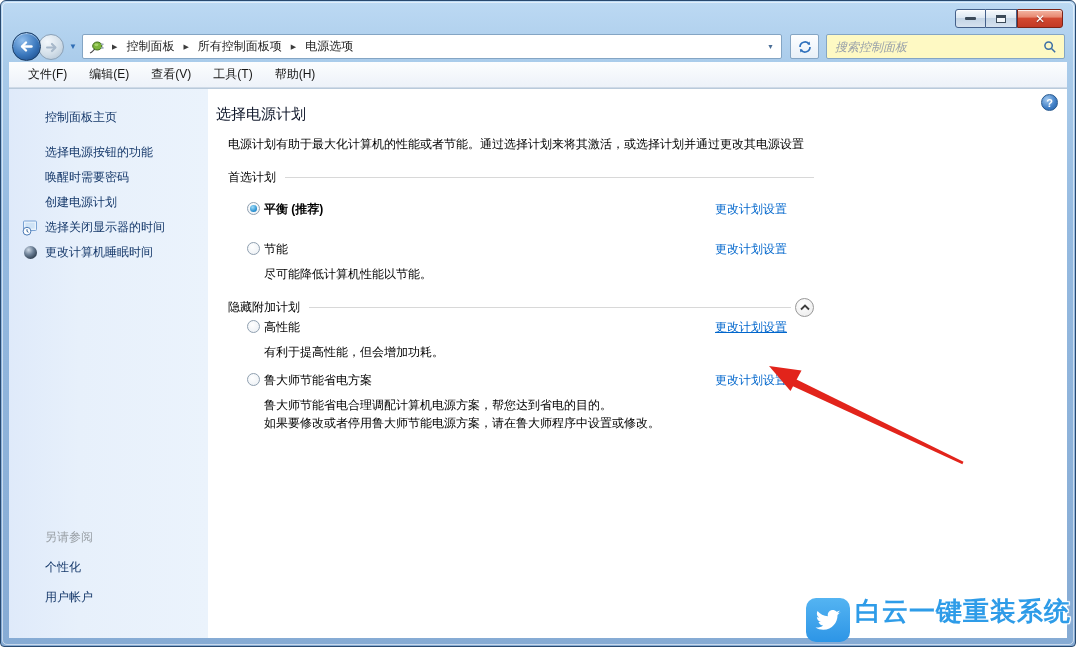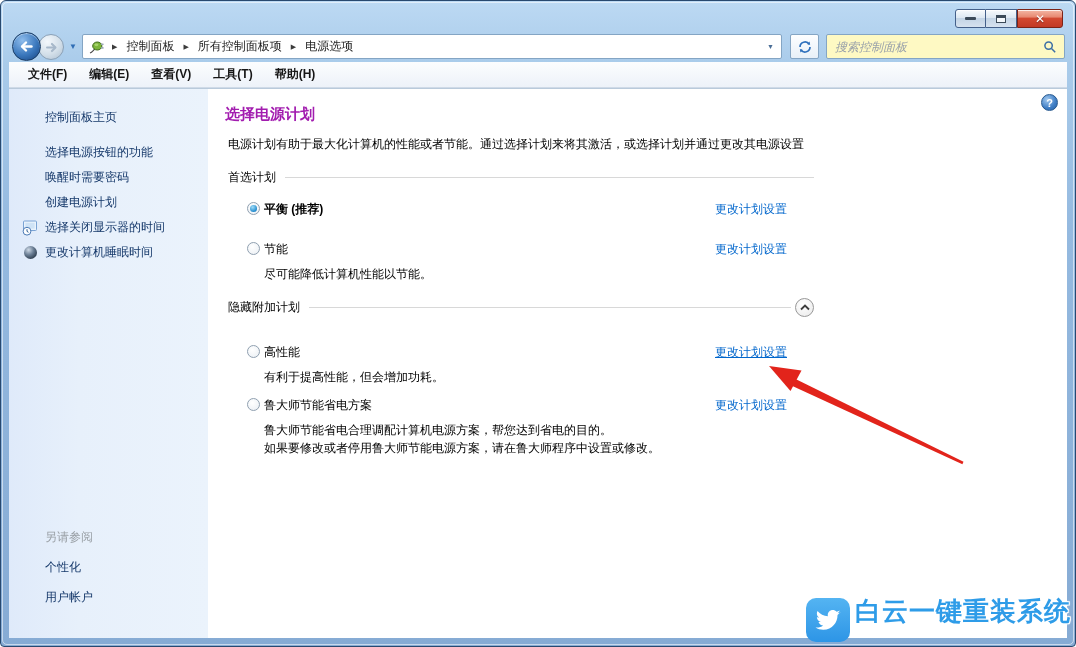--- a/index.html
+++ b/index.html
@@ -82,21 +82,21 @@
   .searchbox input::placeholder { font-style:italic; color:#99a1aa; }
   .searchbox .mag { margin-right:7px; display:flex; }
 
   
   .menubar {
     position:absolute; top:62px; left:9px; right:9px; height:26px;
     background:linear-gradient(#fcfdfe,#edf2f9);
     border-bottom:1px solid #cfdae7;
     display:flex; align-items:center; padding-left:8px;
   }
-  .menu-item { font-size:12px; color:#161616; padding:4px 11px;font-weight:bold; }
+  .menu-item { font-size:12px; color:#161616; padding:4px 11px; }
 
   
   .content {
     position:absolute; top:88px; left:9px; right:9px; bottom:9px;
     display:flex; border-top:1px solid #b9cadb; background:#fff;
   }
   .sidebar {
     width:199px; position:relative;
     background:linear-gradient(90deg,#dfeafa 0%,#e7f0fb 35%,#ebf3fc 100%);
   }
@@ -112,33 +112,33 @@
   .see-hdr { color:#9aa0a6; }
   .see-link { color:#15386a; margin-top:13px; cursor:pointer; }
 
   .main { flex:1; background:#fff; position:relative; }
   .help {
     position:absolute; top:5px; right:9px; width:17px; height:17px; border-radius:50%;
     background:radial-gradient(circle at 35% 30%,#a3caf0,#3d7cc4 60%,#2a62a5);
     border:1px solid #27598f; color:#fff; font-weight:bold; font-size:11px;
     display:flex; align-items:center; justify-content:center;
   }
-  .page-title { margin:16px 0 0 17px; font-size:15px; font-weight:700; color:#a21caf; }
+  .page-title { margin:16px 0 0 8px; font-size:15px; font-weight:400; color:#0f172a; }
   .intro { margin:11px 0 0 20px; font-size:12px; line-height:18px; color:#000; }
   .tlink { color:#0066cc; text-decoration:underline; cursor:pointer; }
   .sec { display:flex; align-items:center; width:586px; margin:16px 0 0 20px; }
   .sec .lbl { font-size:12px; color:#000; padding-right:9px; white-space:nowrap; }
   .sec .line { flex:1; height:1px; background:#d8d8d8; }
   .sec .collapse {
     width:19px; height:19px; border-radius:50%; margin-left:4px;
     border:1px solid #989898; background:radial-gradient(circle at 40% 35%,#ffffff,#e9e9e9);
     display:flex; align-items:center; justify-content:center; cursor:pointer;
   }
   .plan { position:relative; margin-left:56px; width:545px; font-size:12px; }
-  .m1 { margin-top:15px; } .m2 { margin-top:23px; } .m3 { margin-top:27px; } .m4 { margin-top:12px; }
+  .m1 { margin-top:15px; } .m2 { margin-top:23px; } .m3 { margin-top:2px; } .m4 { margin-top:12px; }
   .sec2 { }
   .radio {
     position:absolute; left:-17px; top:1px; width:13px; height:13px; border-radius:50%;
     border:1px solid #90a0b0; background:radial-gradient(circle at 40% 35%,#fff,#e9eef3);
     cursor:pointer;
   }
   .radio.checked::after {
     content:""; position:absolute; left:2px; top:2px; right:2px; bottom:2px; border-radius:50%;
     background:radial-gradient(circle at 38% 32%,#9fdcf8,#2089cc 72%,#116aa8);
   }

